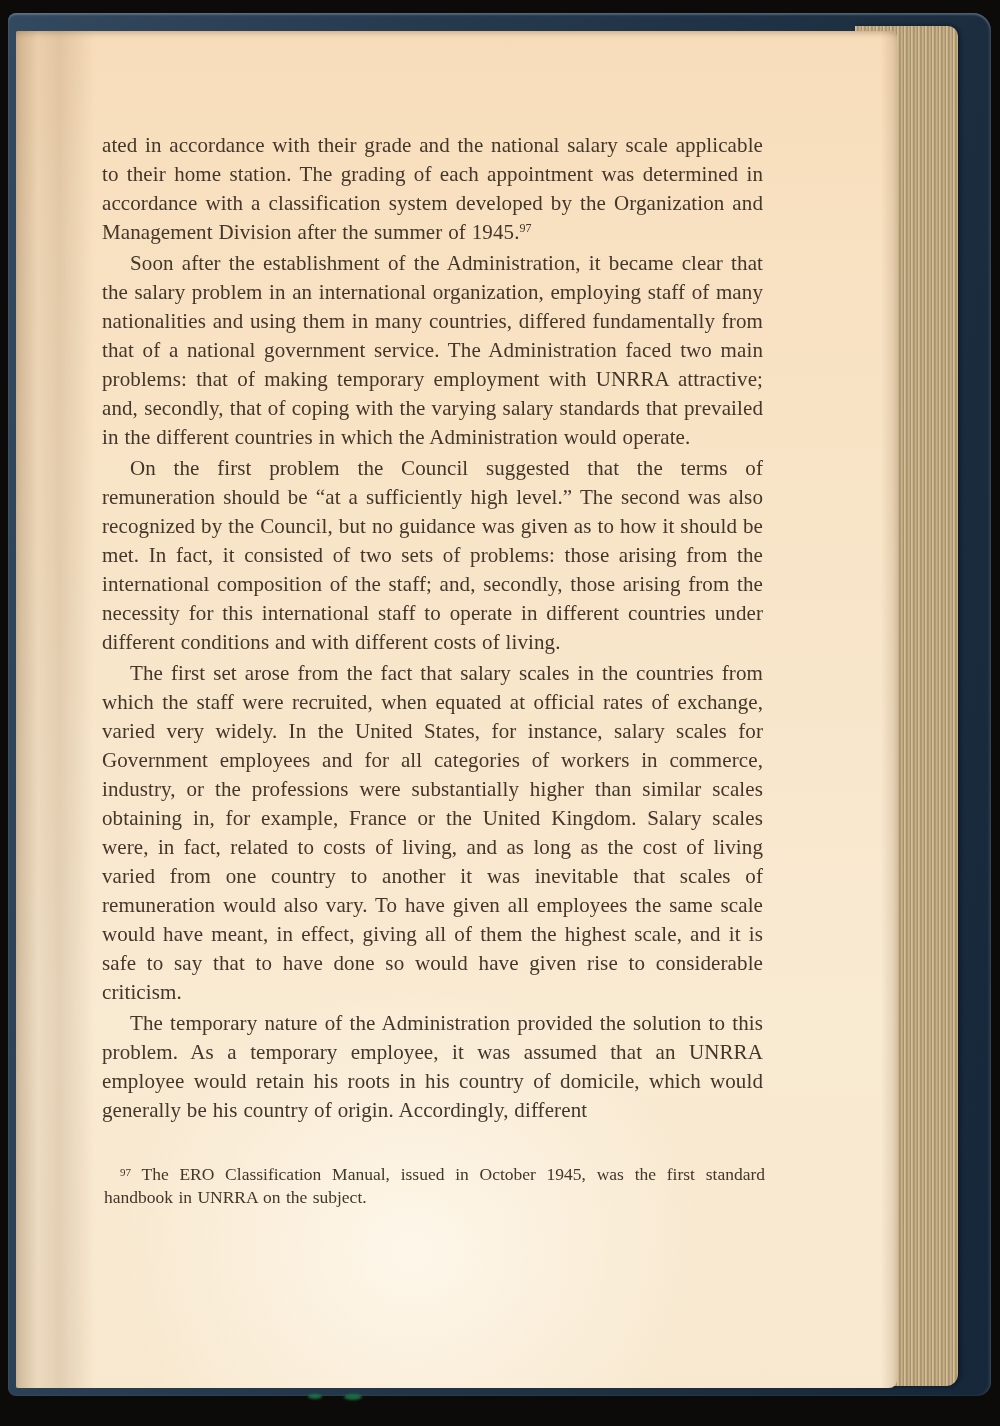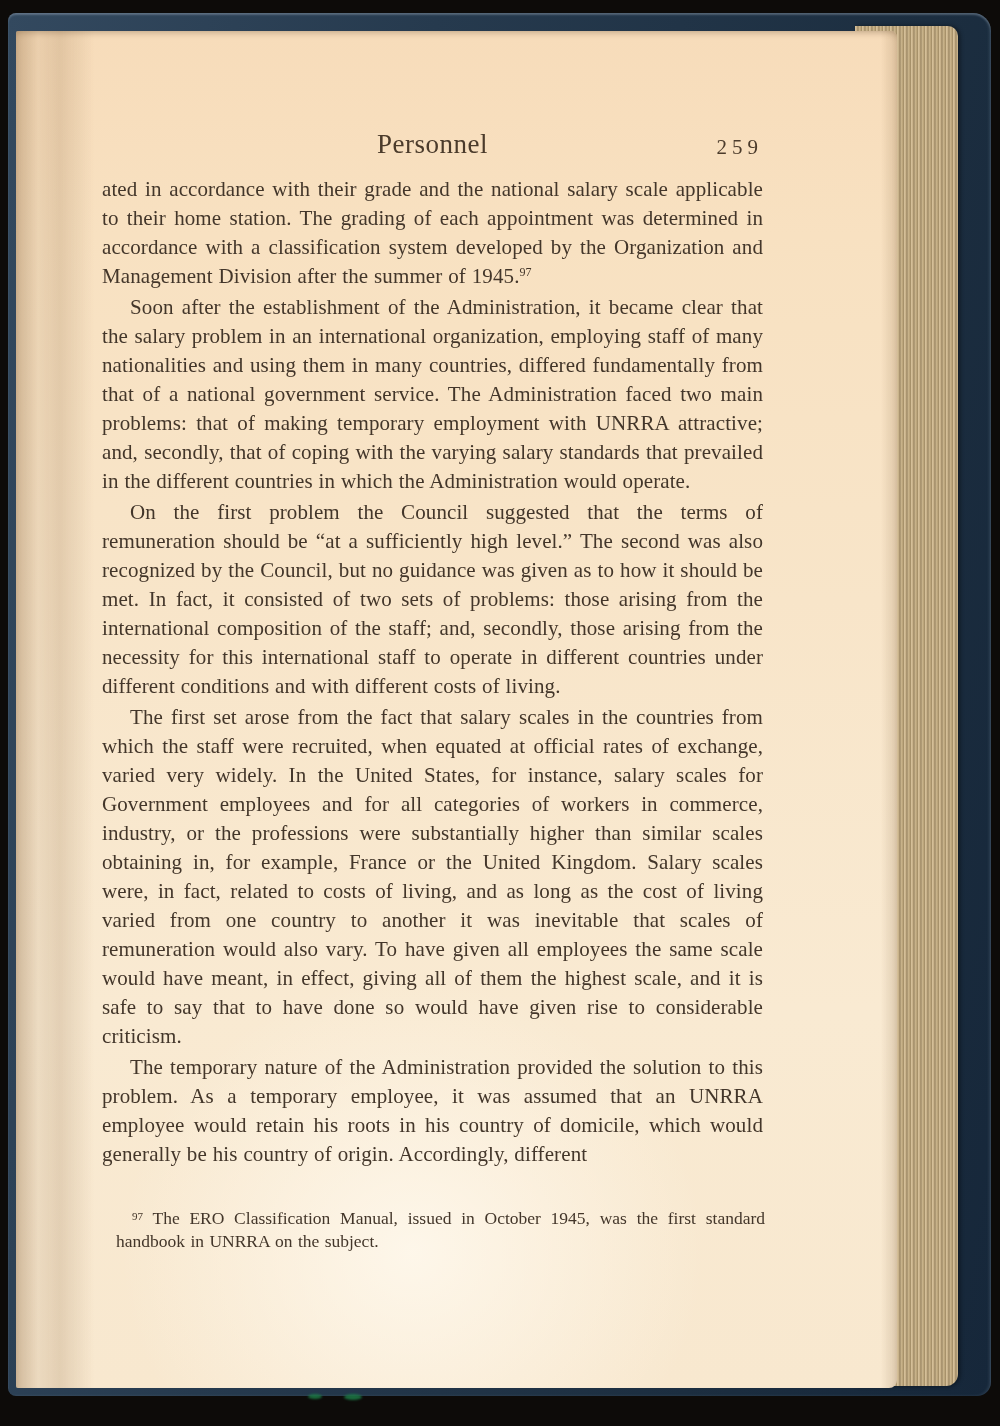--- a/index.html
+++ b/index.html
@@ -88,21 +88,21 @@
     word-spacing: 0.5px;
   }
   .body-text p.para.indent { text-indent: 28px; }
   .body-text sup {
     font-size: 12px;
     line-height: 0;
     vertical-align: 7px;
     letter-spacing: 0;
   }
   .footnote {
-    margin: 38px 0 0 16px;
+    margin: 38px 0 0 4px;
     font-size: 17.5px;
     line-height: 23px;
     text-align: justify;
     text-indent: 16px;
     word-spacing: 1px;
   }
   .footnote sup {
     font-size: 11px;
     line-height: 0;
     vertical-align: 4px;
@@ -121,24 +121,20 @@
 </style>
 </head>
 <body>
 
 <div class="book-cover"></div>
 <div class="page-edges"></div>
 
 <div class="page">
   <div class="content">
 
-    <div class="page-header">
-      <div class="page-title">Personnel</div>
-      <div class="page-number">259</div>
-    </div>
 
     <div class="body-text">
         <p class="para">ated in accordance with their grade and the national salary scale applicable to their home station. The grading of each appointment was determined in accordance with a classification system developed by the Organization and Management Division after the summer of 1945.<sup>97</sup></p>
         <p class="para indent">Soon after the establishment of the Administration, it became clear that the salary problem in an international organization, employing staff of many nationalities and using them in many countries, differed fundamentally from that of a national government service. The Administration faced two main problems: that of making temporary employment with UNRRA attractive; and, secondly, that of coping with the varying salary standards that prevailed in the different countries in which the Administration would operate.</p>
         <p class="para indent">On the first problem the Council suggested that the terms of remuneration should be “at a sufficiently high level.” The second was also recognized by the Council, but no guidance was given as to how it should be met. In fact, it consisted of two sets of problems: those arising from the international composition of the staff; and, secondly, those arising from the necessity for this international staff to operate in different countries under different conditions and with different costs of living.</p>
         <p class="para indent">The first set arose from the fact that salary scales in the countries from which the staff were recruited, when equated at official rates of exchange, varied very widely. In the United States, for instance, salary scales for Government employees and for all categories of workers in commerce, industry, or the professions were substantially higher than similar scales obtaining in, for example, France or the United Kingdom. Salary scales were, in fact, related to costs of living, and as long as the cost of living varied from one country to another it was inevitable that scales of remuneration would also vary. To have given all employees the same scale would have meant, in effect, giving all of them the highest scale, and it is safe to say that to have done so would have given rise to considerable criticism.</p>
         <p class="para indent">The temporary nature of the Administration provided the solution to this problem. As a temporary employee, it was assumed that an UNRRA employee would retain his roots in his country of domicile, which would generally be his country of origin. Accordingly, different</p>
       </div>
 
     <p class="footnote"><sup>97</sup> <span>The ERO Classification Manual, issued in October 1945, was the first standard handbook in UNRRA on the subject.</span></p>

